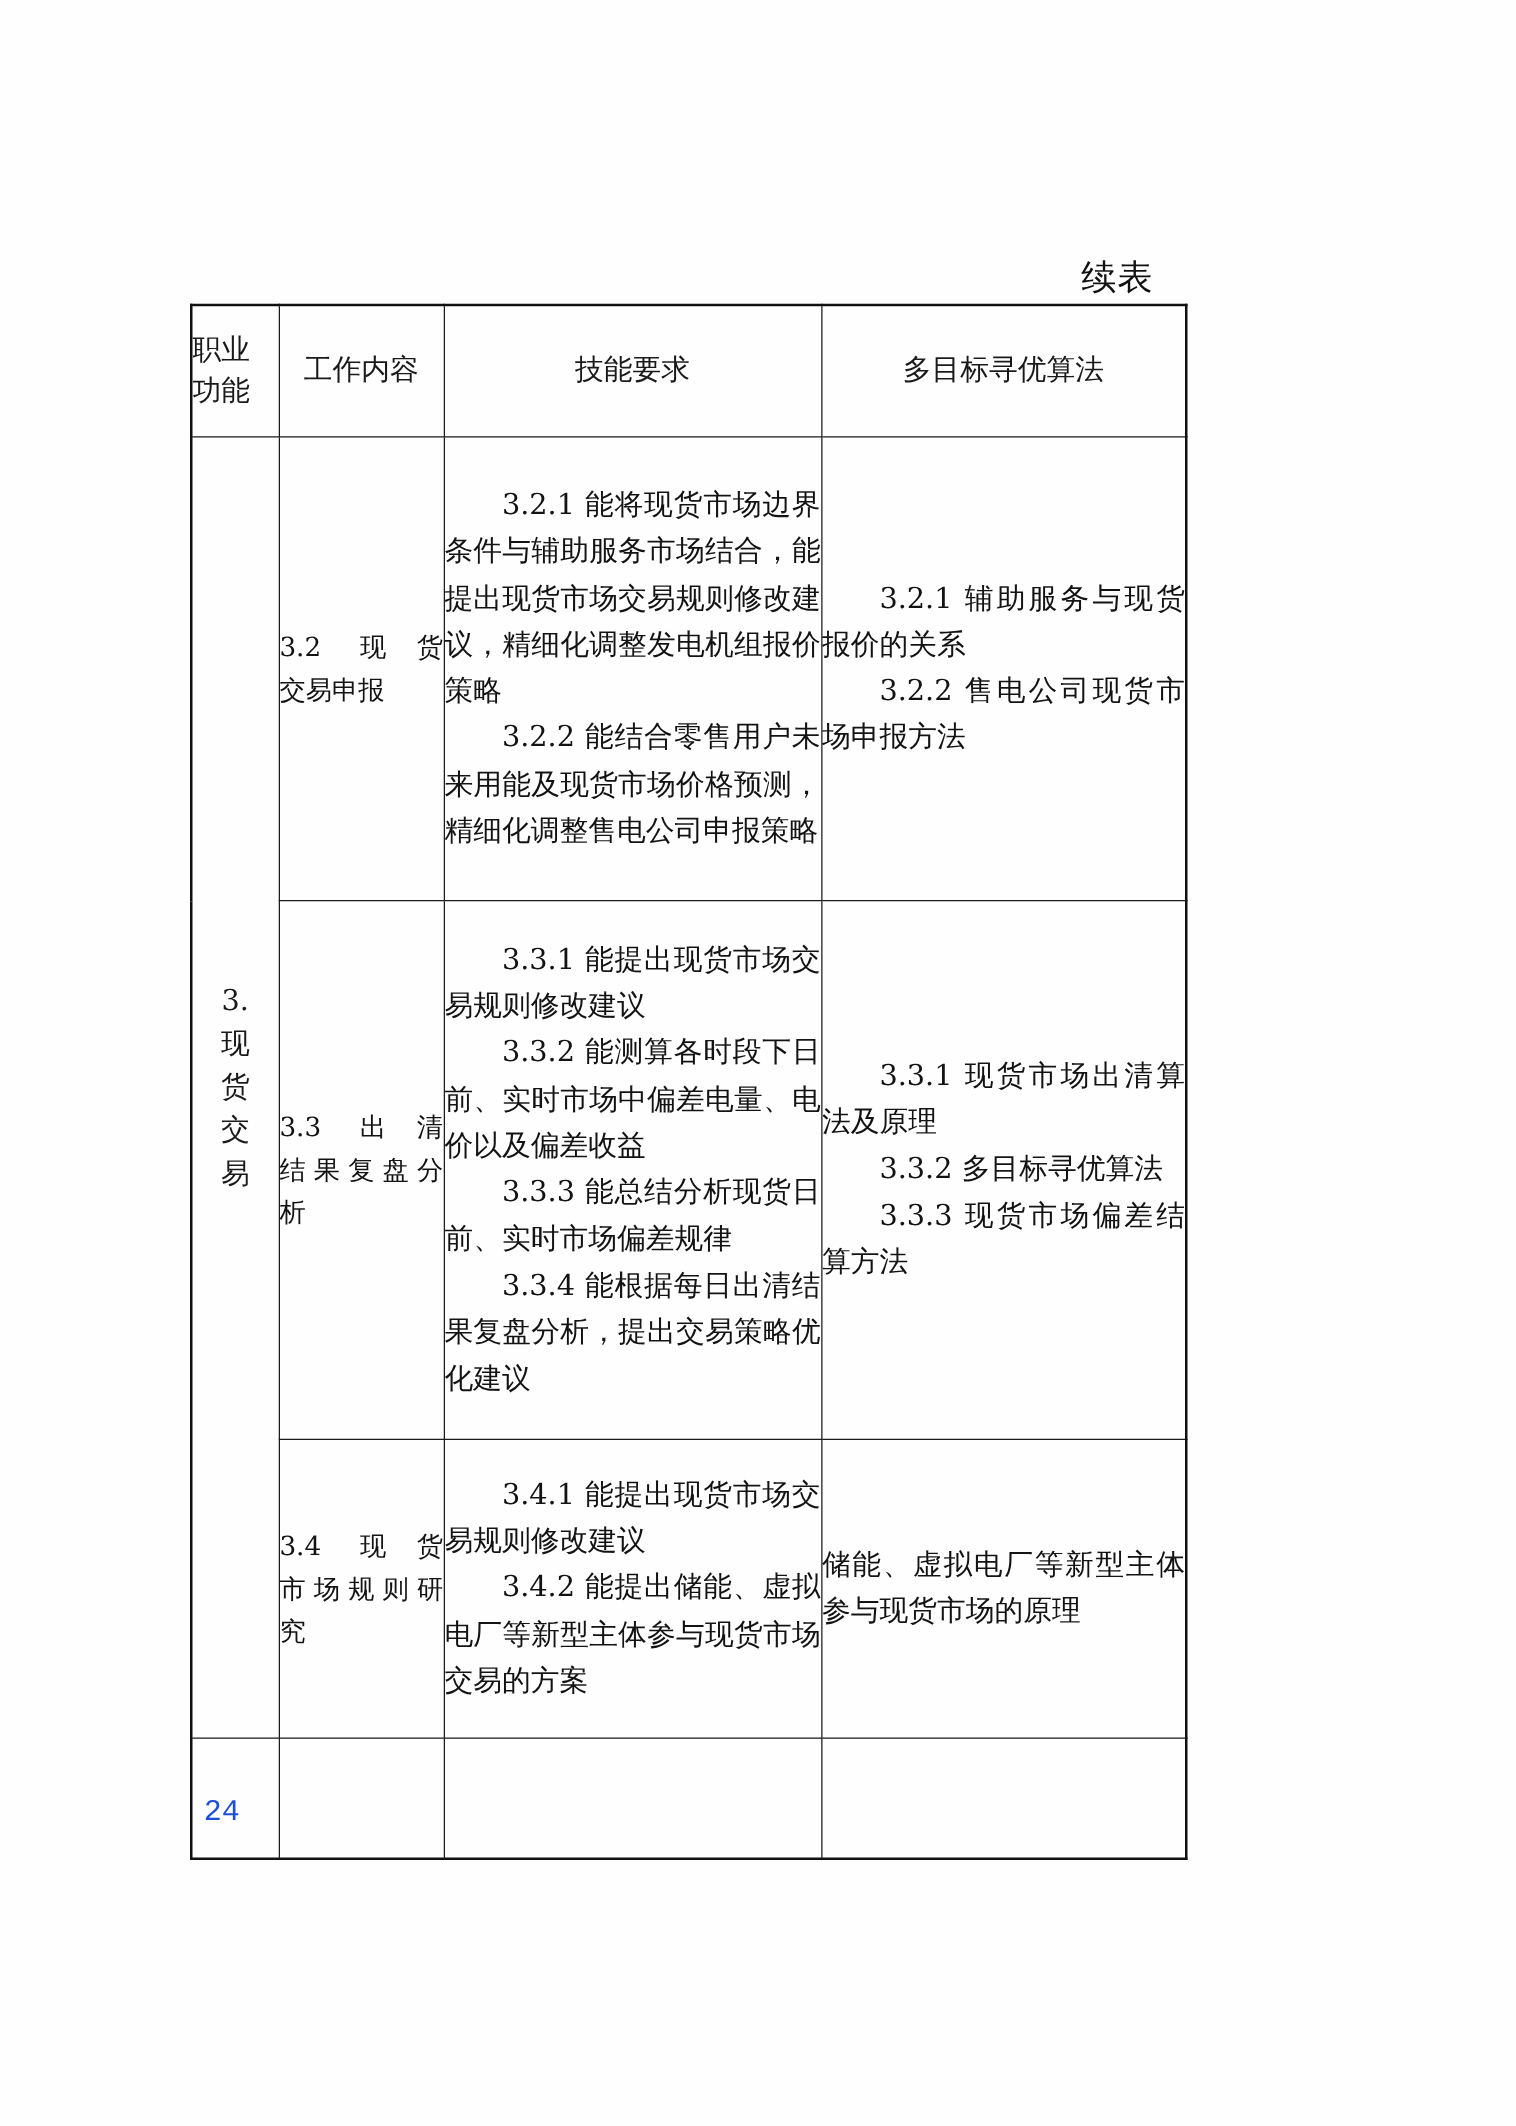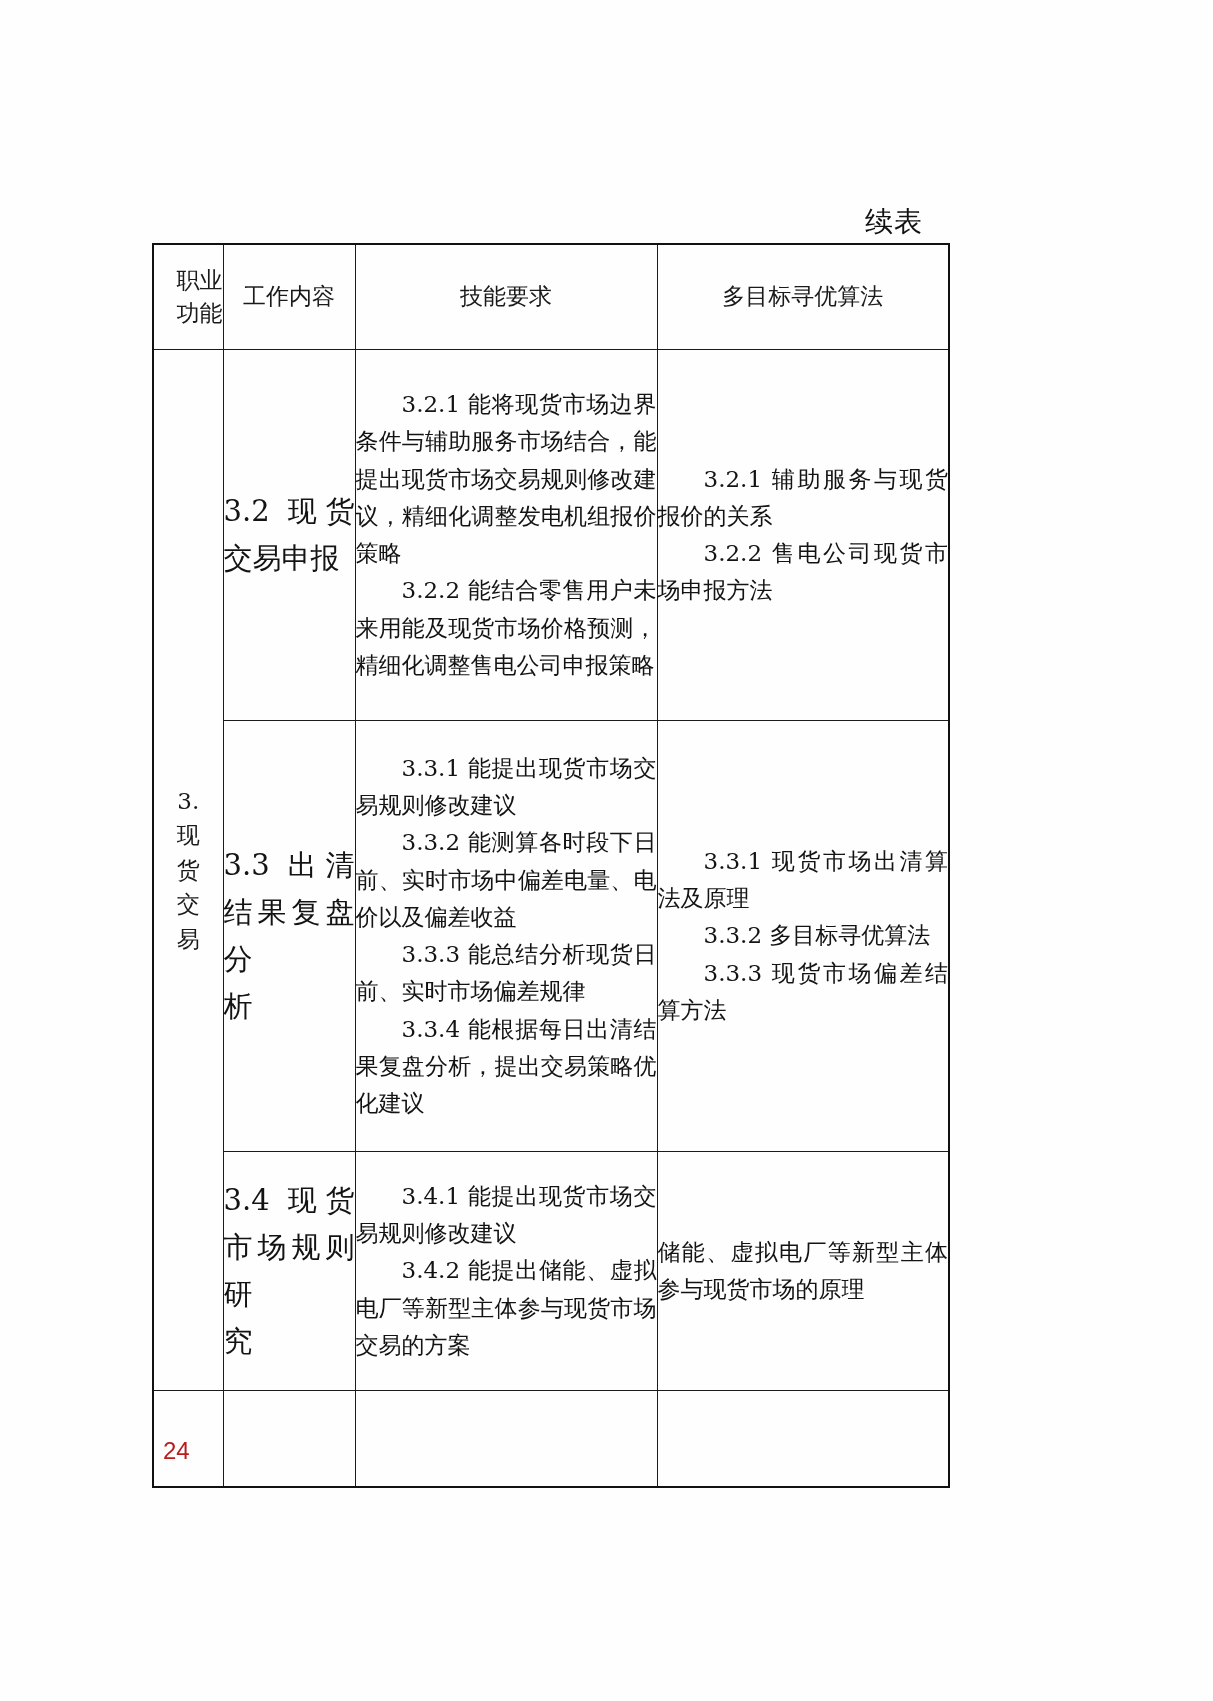--- a/index.html
+++ b/index.html
@@ -65,37 +65,37 @@
   .col-know  { width: 292px; }
 
   thead td {
     height: 104px;
     text-align: center;
     font-size: 23px;
     line-height: 1.45;
   }
   .hdr-stack {
     display: block;
-    text-align: right;
+    text-align: left;
   }
   .hdr-stack span { display: block; }
 
   .cell-fn {
     text-align: center;
     font-size: 23px;
     line-height: 1.5;
   }
   .cell-fn .vert {
     display: inline-block;
     text-align: center;
   }
   .cell-fn .vert span { display: block; }
 
   .cell-work {
-    font-size: 29px;
+    font-size: 21px;
     line-height: 1.62;
     text-align: justify;
     text-align-last: justify;
     padding: 0 14px;
     color: #131313;
   }
   .cell-work .wline { display: block; }
   .cell-work .wline.last { text-align-last: left; }
 
   .cell-text {
@@ -115,22 +115,22 @@
   .row1 td { height: 370px; }
   .row2 td { height: 430px; }
   .row3 td { height: 238px; }
   .row4 td { height: 95px; }
 
   .page-number {
     position: absolute;
     left: 163px;
     top: 1437px;
     font-size: 24px;
-    color: #b91c1c;
-    font-family: Liberation Sans, sans-serif;
+    color: #1d4ed8;
+    font-family: Liberation Mono, monospace;
   }
 </style>
 </head>
 <body>
 
 <div class="page">
 
 
   <div class="continued-label">续表</div>
 

